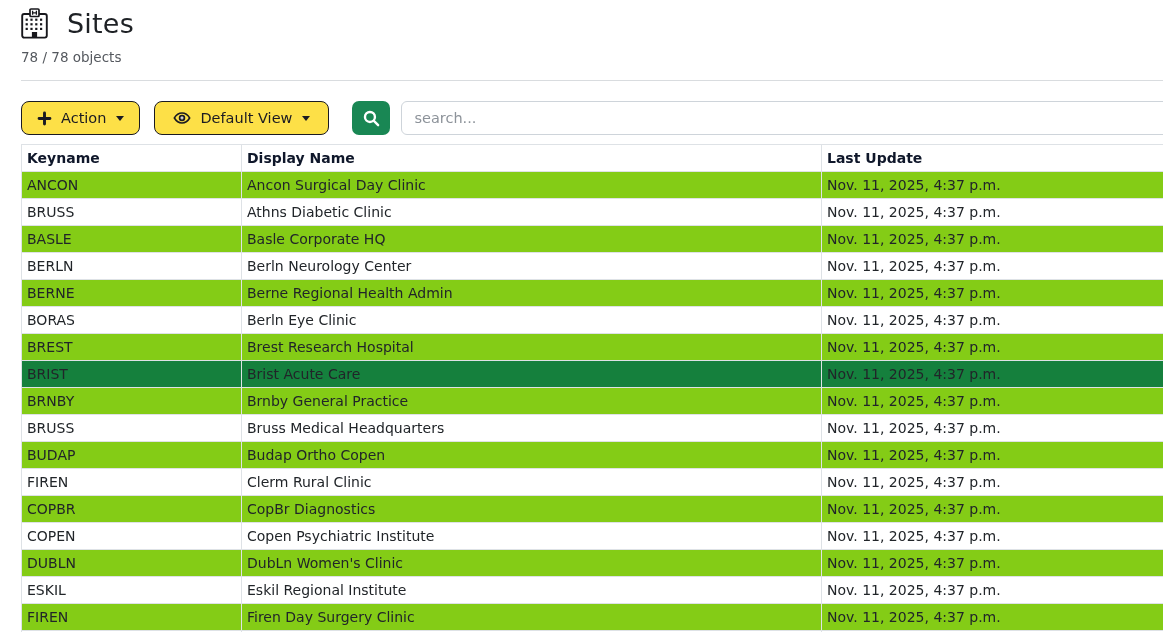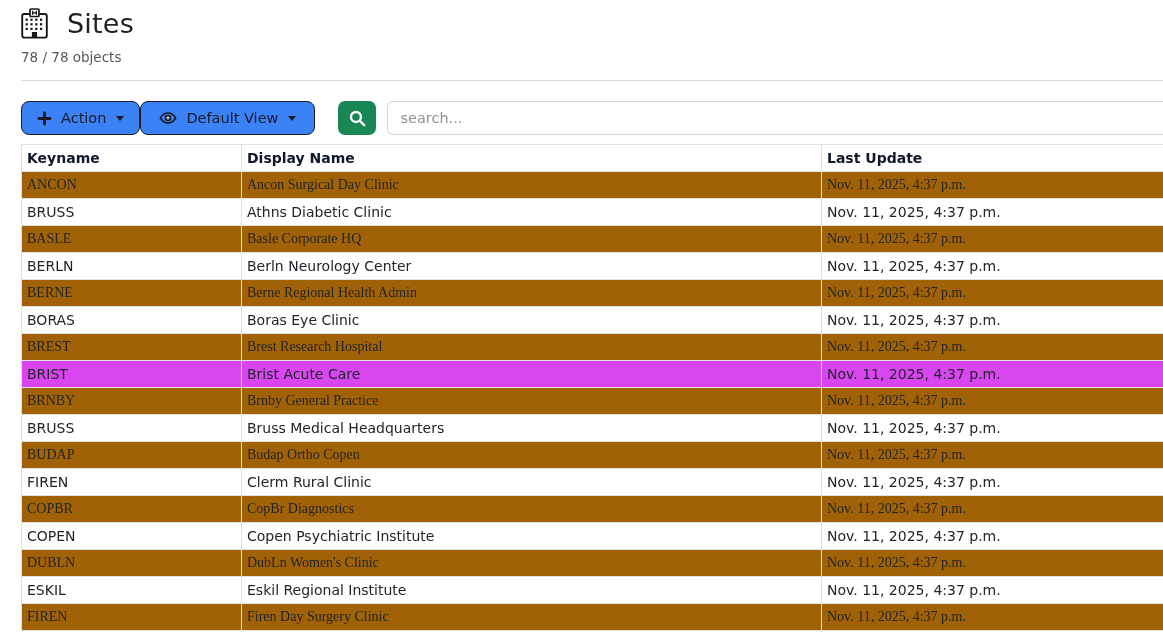--- a/index.html
+++ b/index.html
@@ -14,25 +14,25 @@
   
   .title-row { display: flex; align-items: center; gap: 19px; margin-top: 3px; }
   .app-icon { display: inline-flex; }
   h1.page-title { margin: 0; font-size: 27px; font-weight: 400; color: #1e2125; letter-spacing: 0.2px; }
   .count { margin-top: 10px; font-size: 13.5px; color: #54585e; }
   .divider { border: 0; border-top: 1px solid #d9dcdf; margin: 15px 0 0 0; }
 
   
   .toolbar { margin-top: 20px; display: flex; align-items: center; }
   .btn {
-    height: 34px; background: #3b82f6; border: 1.5px solid #1a1a22; border-radius: 8px;
+    height: 34px; background: #fde047; border: 1.5px solid #1a1a22; border-radius: 8px;
     display: inline-flex; align-items: center; gap: 9px; padding: 0 15px;
     font-size: 14.5px; color: #1a1a22; font-family: inherit; cursor: pointer; box-sizing: border-box;
   }
-  .btn-view { margin-left: 0; padding: 0 18px; }
+  .btn-view { margin-left: 14px; padding: 0 18px; }
   .caret {
     width: 0; height: 0; margin-left: 1px;
     border-left: 4.5px solid transparent; border-right: 4.5px solid transparent;
     border-top: 5px solid #1a1a22;
   }
   .search-btn {
     margin-left: 23px; width: 38px; height: 34px; border: none; border-radius: 7px;
     display: inline-flex; align-items: center; justify-content: center; cursor: pointer;
   }
   .search-input {
@@ -46,22 +46,22 @@
   table.sites-table {
     margin-top: 9px; width: 1380px; table-layout: fixed;
     border-collapse: collapse; font-size: 14px;
   }
   .sites-table th, .sites-table td {
     border: 1px solid #dee2e6; text-align: left;
     padding: 4px 5px; line-height: 18px; vertical-align: middle;
     overflow: hidden; white-space: nowrap;
   }
   .sites-table th { font-weight: 700; color: #0f172a; padding: 4px 5px; }
-  tr.striped td { background: #a16207; font-family: Liberation Serif, serif; }
-  tr.hovered td { background: #d946ef; margin-left: 24px; }
+  tr.striped td { background: #84cc16; }
+  tr.hovered td { background: #15803d; margin-left: 24px; }
   tr.partial td { height: 14px; border-bottom: none; }
 </style>
 </head>
 <body>
 
 <div class="page">
 
   <div class="title-row">
     <span class="app-icon">
       <svg width="27" height="31" viewBox="0 0 27 31" aria-hidden="true">
@@ -162,21 +162,21 @@
     <td>Berln Neurology Center</td>
     <td>Nov. 11, 2025, 4:37 p.m.</td>
   </tr>
         <tr class="striped">
     <td>BERNE</td>
     <td>Berne Regional Health Admin</td>
     <td>Nov. 11, 2025, 4:37 p.m.</td>
   </tr>
         <tr>
     <td>BORAS</td>
-    <td>Boras Eye Clinic</td>
+    <td>Berln Eye Clinic</td>
     <td>Nov. 11, 2025, 4:37 p.m.</td>
   </tr>
         <tr class="striped">
     <td>BREST</td>
     <td>Brest Research Hospital</td>
     <td>Nov. 11, 2025, 4:37 p.m.</td>
   </tr>
         <tr class="hovered">
     <td>BRIST</td>
     <td>Brist Acute Care</td>

